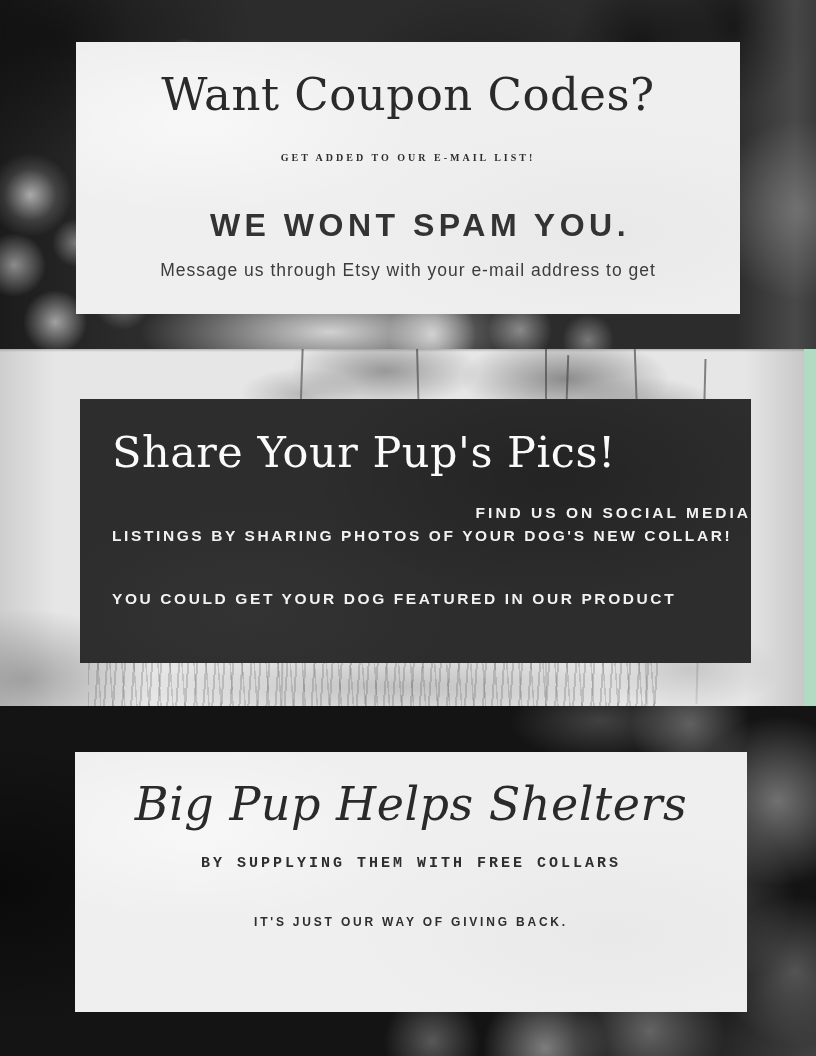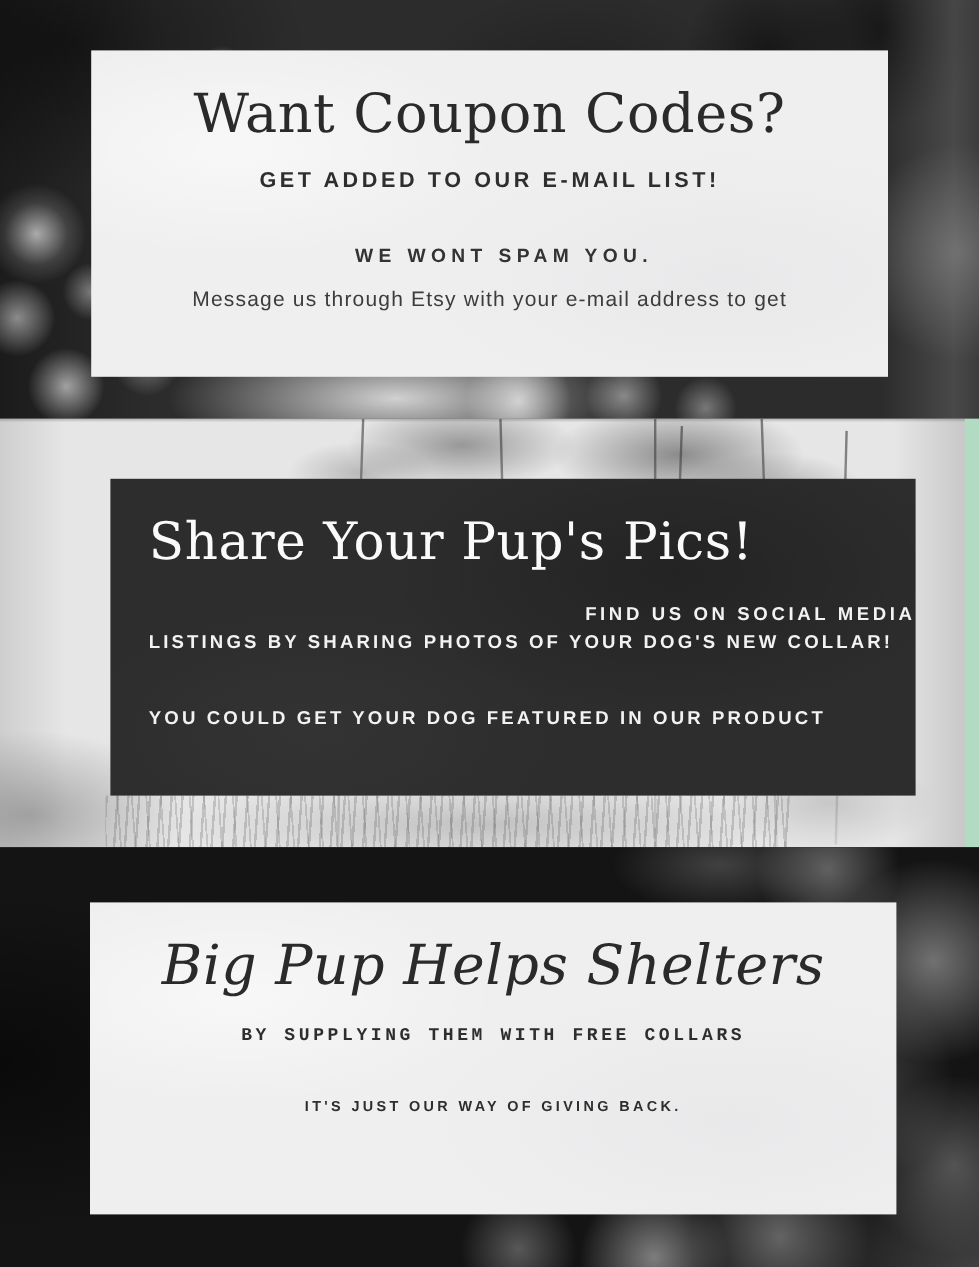--- a/index.html
+++ b/index.html
@@ -90,31 +90,31 @@
     background-image:
       radial-gradient(ellipse 220px 90px at 18% 30%, rgba(255,255,255,.55), rgba(255,255,255,0)),
       radial-gradient(ellipse 260px 110px at 80% 70%, rgba(220,220,222,.35), rgba(220,220,222,0));
   }
   .card-dark{background:var(--dark-card-bg,#2d2d2e);
     background-image:
       radial-gradient(ellipse 240px 120px at 70% 30%, rgba(0,0,0,.22), rgba(0,0,0,0)),
       radial-gradient(ellipse 200px 100px at 25% 80%, rgba(70,70,72,.25), rgba(70,70,72,0));
   }
   .card-coupon{left:76px;top:42px;width:664px;height:272px;text-align:center;}
-  .card-social{left:92px;top:50px;width:671px;height:264px;text-align:left;padding-left:32px;}
+  .card-social{left:80px;top:50px;width:671px;height:264px;text-align:left;padding-left:32px;}
   .card-shelters{left:75px;top:46px;width:672px;height:260px;text-align:center;}
 
   .title{font-family:"DejaVu Serif", serif;font-weight:500;letter-spacing:.5px;}
   .card-coupon .title{margin:27px 0 0;font-size:45px;line-height:1.15;color:var(--heading-dark,#2a2a2a);}
   .card-social .title{margin:29px 0 0;font-size:43px;line-height:1.15;color:var(--heading-light,#fafafa);}
   .card-shelters .title{margin:26px 0 0;font-size:46px;line-height:1.15;color:var(--heading-dark,#272727);font-style:italic;}
 
   .kicker,.subhead,.caps-line{font-weight:bold;}
-  .card-coupon .kicker{margin-top:19px;font-size:18px;letter-spacing:3px;color:#2e2e2e;}
-  .card-coupon .subhead{margin-top:44px;font-size:16px;letter-spacing:4.5px;color:#333333;margin-left:24px;}
+  .card-coupon .kicker{margin-top:31px;font-size:10px;letter-spacing:3px;color:#2e2e2e;font-family:Liberation Serif, serif;}
+  .card-coupon .subhead{margin-top:44px;font-size:32px;letter-spacing:4.5px;color:#333333;margin-left:24px;}
   .card-coupon .body-line{margin:0;font-size:17.5px;letter-spacing:1px;line-height:33px;color:var(--text-dark,#3c3c3c);}
   .card-coupon .body-line.first{margin-top:10px;}
 
   .card-social .kicker{margin-top:27px;font-size:15.5px;letter-spacing:3px;color:var(--text-light,#f2f2f2);text-align:right;}
   .card-social .caps-line{margin:0;font-size:15.5px;letter-spacing:2.6px;line-height:27px;color:var(--text-light,#f2f2f2);}
   .card-social .caps-line.first{margin-top:36px;}
 
   .card-shelters .kicker{margin-top:24px;font-size:15px;letter-spacing:3px;color:#2e2e2e;font-family:Liberation Mono, monospace;}
   .card-shelters .subhead{margin-top:43px;font-size:12px;letter-spacing:2.8px;color:#2e2e2e;}
 </style>

